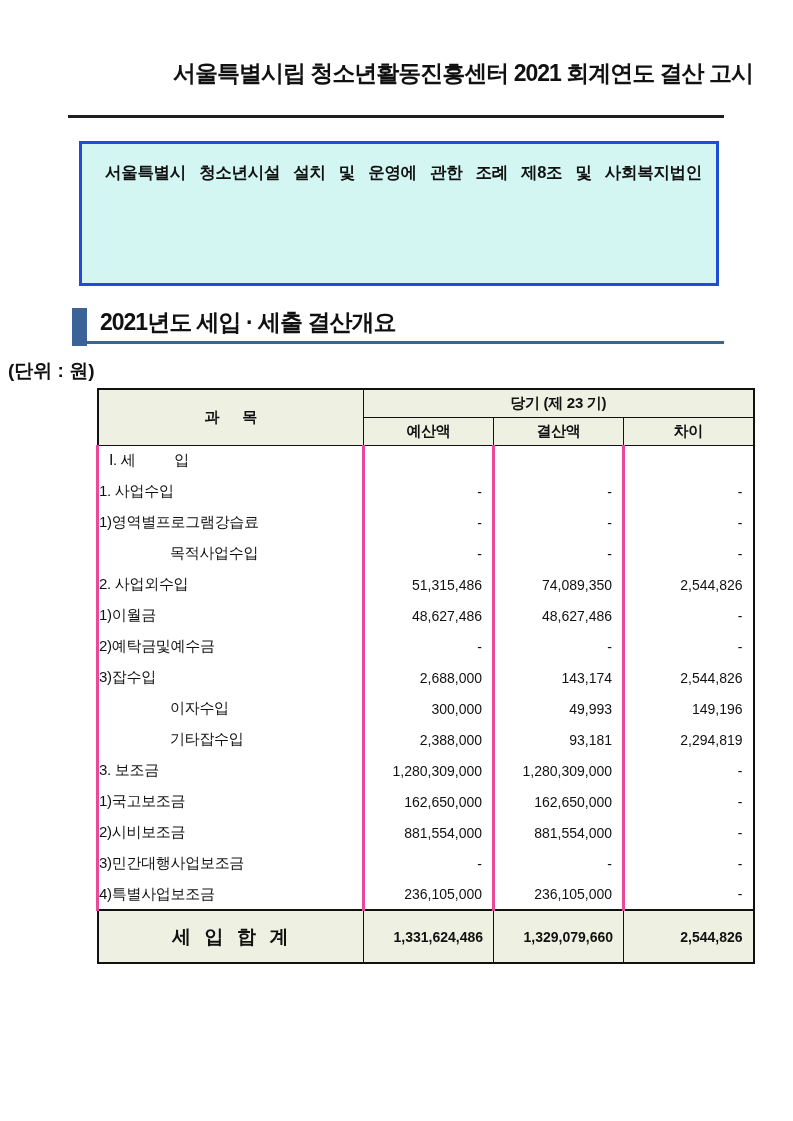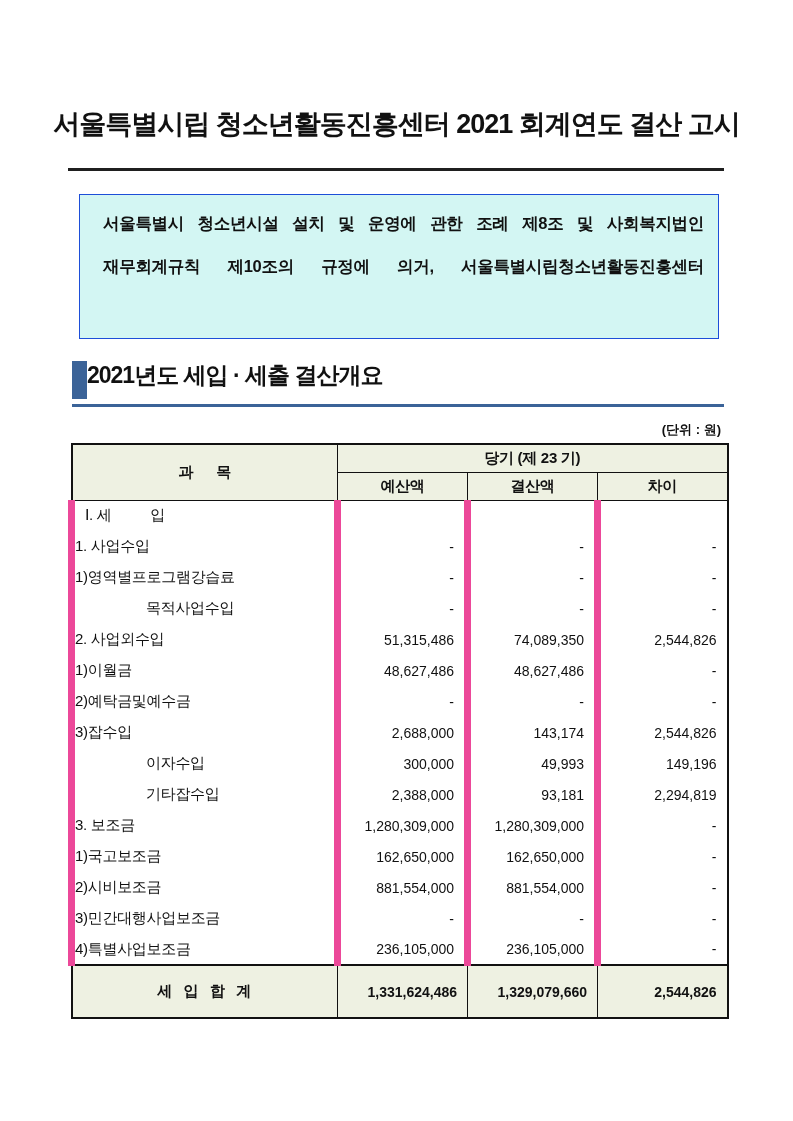--- a/index.html
+++ b/index.html
@@ -11,58 +11,59 @@
     height: 1121px;
     overflow: hidden;
   }
   .page {
     width: 793px;
     height: 1121px;
     background: #fff;
     position: relative;
   }
   .doc-title {
-    margin: 106px 40px 0 40px;
-    text-align: center;
-    font-size: 27px;
+    margin: 58px 40px 0 40px;
+    text-align: right;
+    font-size: 23px;
     font-weight: 900;
     letter-spacing: -1px;
     white-space: nowrap;
   }
   .title-rule {
     height: 3px;
     background: #1f1f1f;
     margin: 26px 69px 0 68px;
   }
   .notice-box {
     margin: 23px 74px 0 79px;
     height: 145px;
     background: #d3f6f3;
-    border: 1px solid #1d4ed8;
+    border: 3px solid #1d4ed8;
     padding: 7px 14px 7px 23px;
   }
   .notice-line {
     height: 43px;
     line-height: 43px;
     font-size: 16.5px;
     font-weight: 600;
     letter-spacing: -0.3px;
     white-space: nowrap;
   }
   .notice-line.justified {
     text-align: justify;
     text-align-last: justify;
     white-space: normal;
   }
   .section-head {
     margin: 19px 69px 0 72px;
     display: flex;
     align-items: flex-end;
+    gap: 13px;
     border-bottom: 3px solid #3b6398;
-    padding-bottom: 13px;
+    padding-bottom: 3px;
   }
   .accent-bar {
     width: 15px;
     height: 38px;
     background: #3b6398;
     margin-bottom: -8px;
   }
   .section-title {
     font-size: 23px;
     font-weight: 800;
@@ -70,44 +71,43 @@
     padding-top: 2px;
   }
   .period-line {
     margin: 11px 0 0 74px;
     font-size: 15px;
     font-weight: 700;
     letter-spacing: -0.3px;
   }
   .unit-line {
     margin: 14px 72px 4px 8px;
-    text-align: right;
-    font-size: 13px;
+    font-size: 19px;
     font-weight: 600;
   }
   table.settlement {
-    margin-left: 68px;
+    margin-left: 96px;
     width: 657px;
     border-collapse: collapse;
     table-layout: fixed;
   }
   table.settlement col.c-subject { width: 266px; }
   table.settlement col.c-num { width: 130px; }
   table.settlement { border: 2px solid #111; }
   th {
     background: #eef1e2;
     border: 1px solid #111;
     font-size: 15px;
     font-weight: 700;
     height: 28px;
     letter-spacing: -0.3px;
     white-space: pre;
   }
   tbody td {
-    border-left: 7px solid #ec4899;
+    border-left: 3px solid #ec4899;
     border-right: 1px solid #111;
     border-top: none;
     border-bottom: none;
     height: 31px;
     font-size: 14px;
     vertical-align: middle;
   }
   tbody td.label {
     text-align: left;
     font-weight: 500;
@@ -123,21 +123,21 @@
   td.indent-0 { padding-left: 10px; }
   td.indent-1 { }
   td.indent-2 { }
   td.indent-3 { padding-left: 71px; }
   tfoot td {
     background: #eef1e2;
     border: 1px solid #111;
     border-top: 2px solid #111;
     height: 53px;
     vertical-align: middle;
-    font-size: 15px;
+    font-size: 19px;
   }
   tfoot td.sum-label {
     text-align: center;
     font-weight: 700;
     letter-spacing: 1px;
     white-space: pre;
   }
   tfoot td.num {
     text-align: right;
     padding-right: 10px;
@@ -149,21 +149,20 @@
 <body>
 
 <div class="page">
 
   <h1 class="doc-title">서울특별시립 청소년활동진흥센터 2021 회계연도 결산 고시</h1>
 
   <div class="title-rule"></div>
 
   <div class="notice-box">
     <div class="notice-line justified">서울특별시 청소년시설 설치 및 운영에 관한 조례 제8조 및 사회복지법인</div>
-    <div class="notice-line justified">재무회계규칙 제10조의 규정에 의거, 서울특별시립청소년활동진흥센터</div>
   </div>
 
   <div class="section-head">
     <div class="accent-bar"></div>
     <div class="section-title">2021년도 세입 · 세출 결산개요</div>
   </div>
 
 
   <div class="unit-line">(단위 : 원)</div>
 

